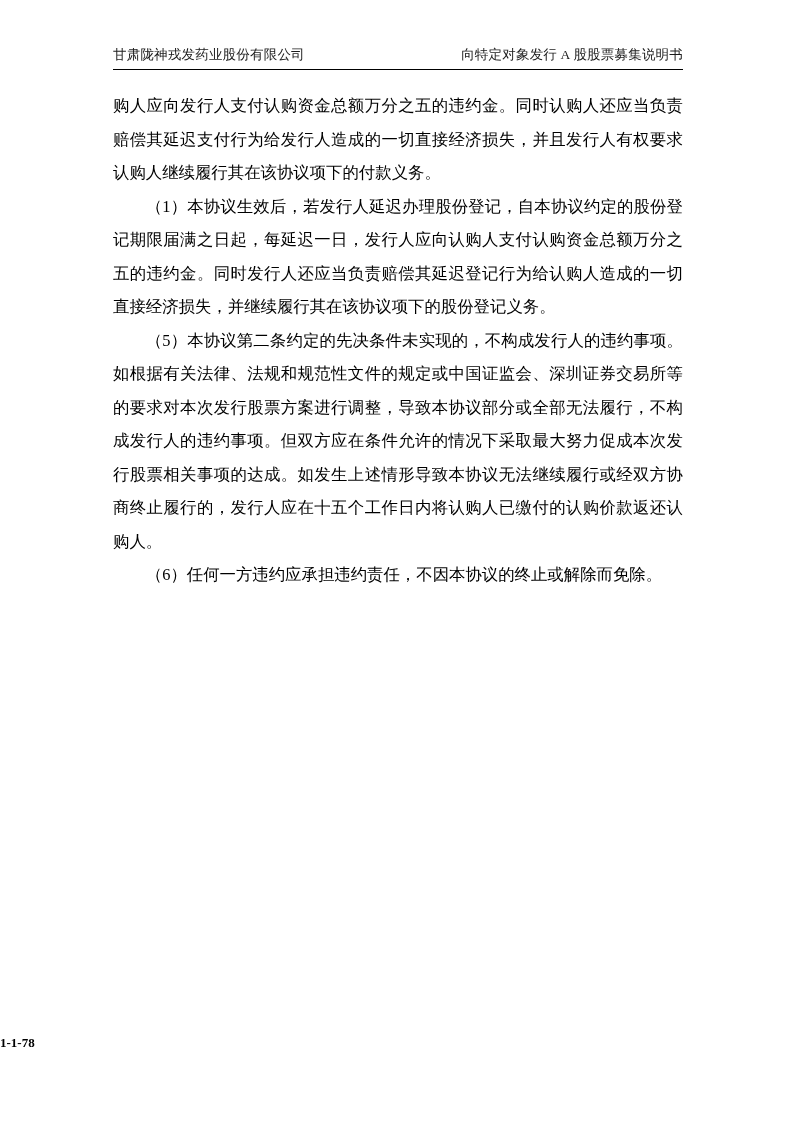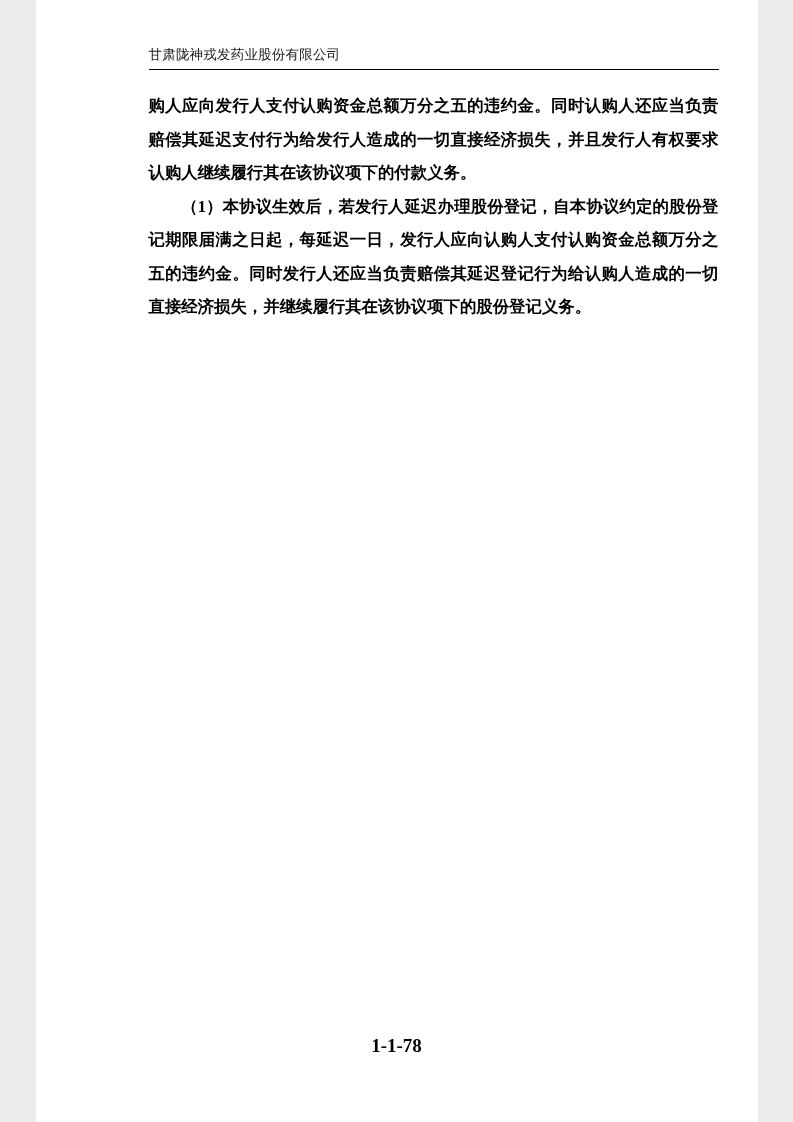--- a/index.html
+++ b/index.html
@@ -4,21 +4,21 @@
 <style>
   html, body {
     margin: 0;
     padding: 0;
     background: #eceaea;
   }
   body {
     font-family: "Liberation Serif", "DejaVu Serif", serif;
   }
   .page {
-    width: 722px;
+    width: 793px;
     height: 1122px;
     background: #ffffff;
     position: relative;
     margin: 0 auto;
     box-sizing: border-box;
     overflow: hidden;
   }
   .content {
     position: absolute;
     left: 113px;
@@ -49,52 +49,54 @@
     margin-top: 19px;
     font-size: 16.4px;
     line-height: 33.5px;
     color: #000;
     text-align: justify;
     text-justify: inter-ideograph;
   }
   .para {
     margin: 0;
     text-indent: 0;
-    font-weight: bold;
   }
   .para.indent {
     text-indent: 2em;
   }
   .footer {
     position: absolute;
     left: 0;
     right: 0;
     top: 1035px;
-    text-align: center;
-    font-size: 19px;
+    text-align: left;
+    font-size: 13px;
     font-weight: bold;
     color: #000;
     font-family: "Liberation Serif", "DejaVu Serif", serif;
   }
 </style>
 </head>
 <body>
 
 <div class="page">
 
   <div class="content">
 
     <div class="header">
       <span class="header-left">甘肃陇神戎发药业股份有限公司</span>
+      <span class="header-right">向特定对象发行 A 股股票募集说明书</span>
     </div>
     <div class="header-rule"></div>
 
     <div class="body-text">
       <p class="para">购人应向发行人支付认购资金总额万分之五的违约金。同时认购人还应当负责赔偿其延迟支付行为给发行人造成的一切直接经济损失，并且发行人有权要求认购人继续履行其在该协议项下的付款义务。</p>
       <p class="para indent">（1）本协议生效后，若发行人延迟办理股份登记，自本协议约定的股份登记期限届满之日起，每延迟一日，发行人应向认购人支付认购资金总额万分之五的违约金。同时发行人还应当负责赔偿其延迟登记行为给认购人造成的一切直接经济损失，并继续履行其在该协议项下的股份登记义务。</p>
+      <p class="para indent">（5）本协议第二条约定的先决条件未实现的，不构成发行人的违约事项。如根据有关法律、法规和规范性文件的规定或中国证监会、深圳证券交易所等的要求对本次发行股票方案进行调整，导致本协议部分或全部无法履行，不构成发行人的违约事项。但双方应在条件允许的情况下采取最大努力促成本次发行股票相关事项的达成。如发生上述情形导致本协议无法继续履行或经双方协商终止履行的，发行人应在十五个工作日内将认购人已缴付的认购价款返还认购人。</p>
+      <p class="para indent">（6）任何一方违约应承担违约责任，不因本协议的终止或解除而免除。</p>
     </div>
 
   </div>
 
   <div class="footer">
     <span>1-1-78</span>
   </div>
 
 </div>
 

